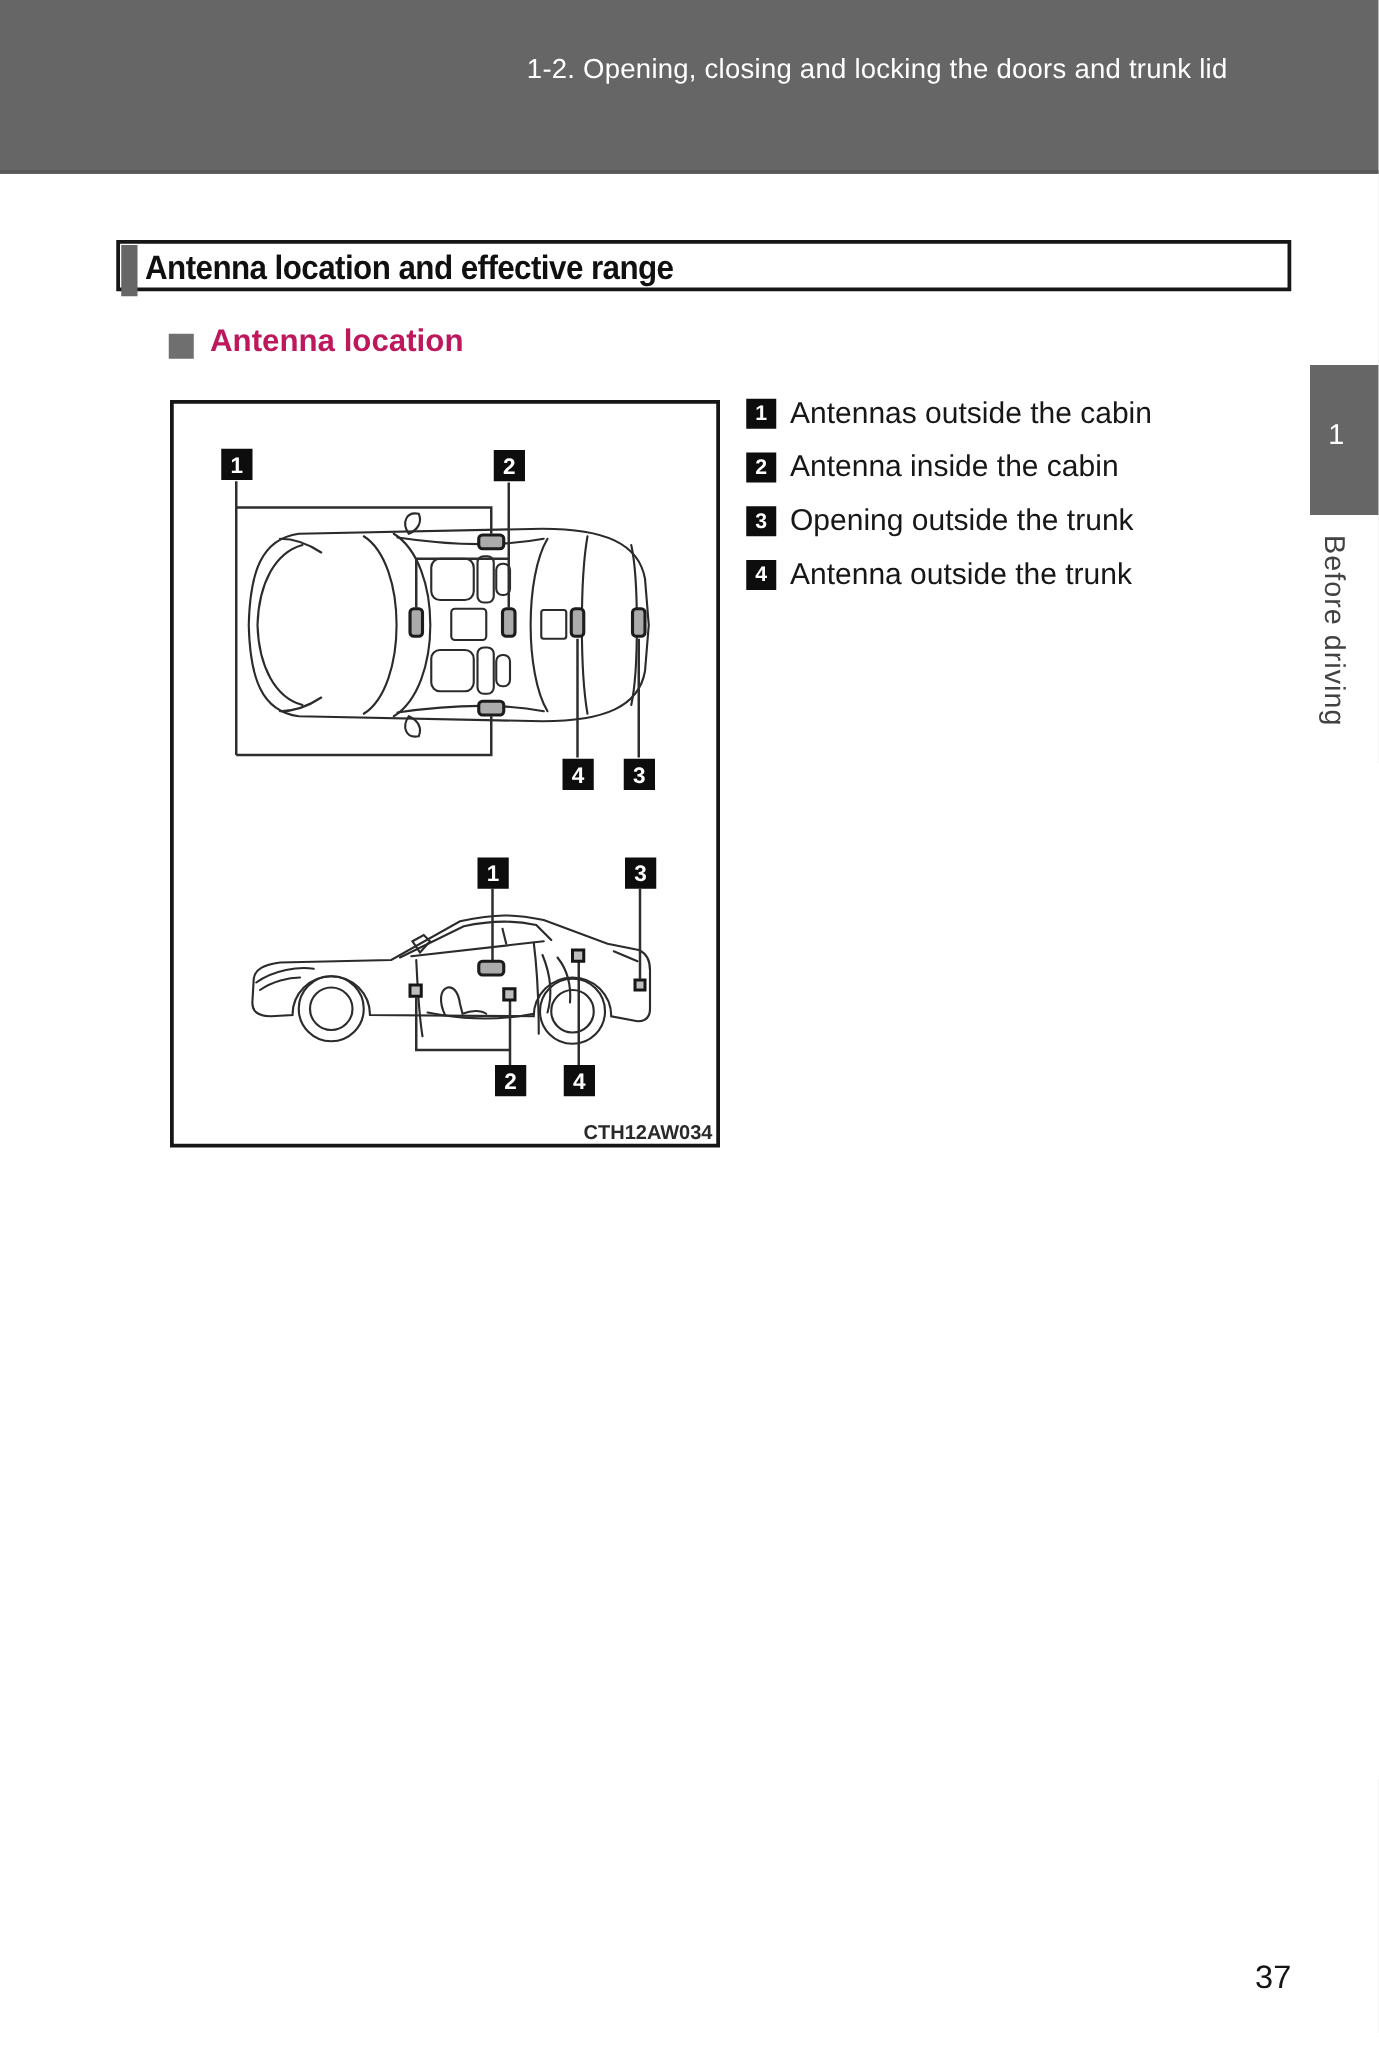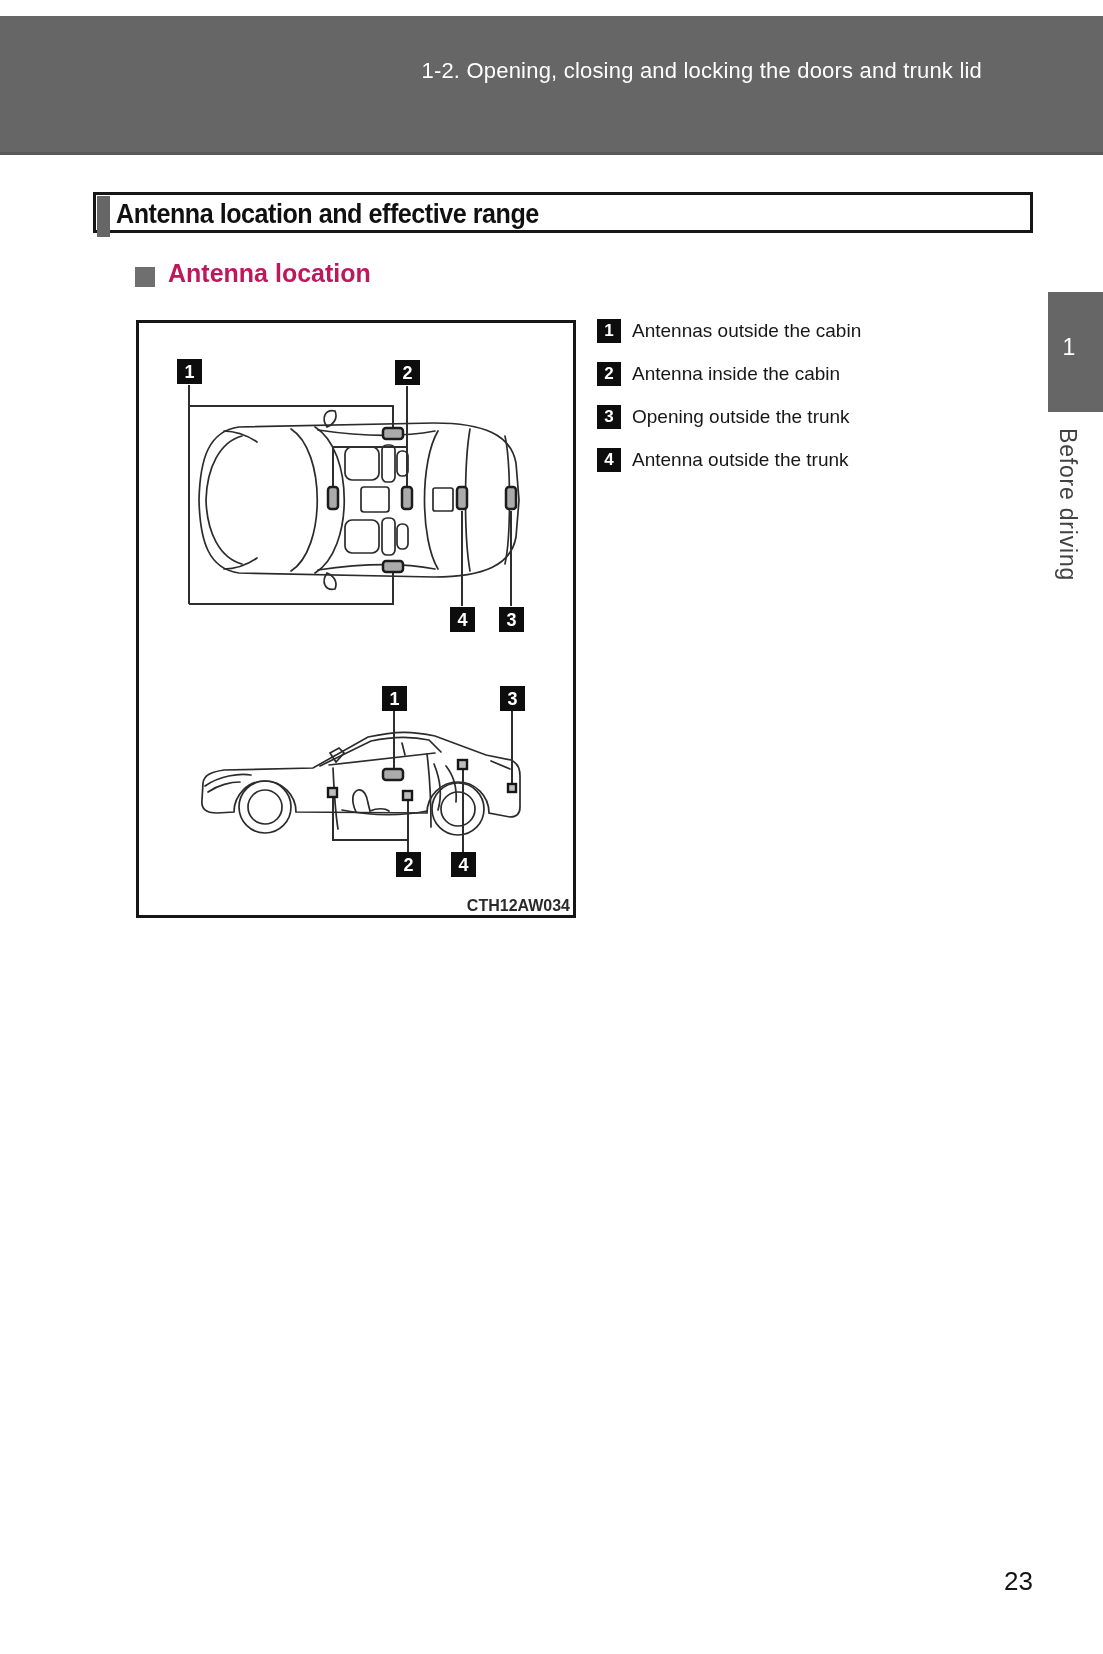--- a/index.html
+++ b/index.html
@@ -4,21 +4,21 @@
 <style>
   html,body { margin:0; padding:0; background:#e8e8e8; }
   .page {
     position:relative; width:1103px; height:1654px; margin:0 auto;
     background:#ffffff; overflow:hidden;
     font-family:"Liberation Sans", sans-serif; color:#151515;
   }
   
   .header-band {
     position:absolute; left:0; top:0; width:1103px; height:139px;
-    background:#666666; border-bottom:3px solid #595959; box-sizing:border-box;margin-top:16px;
+    background:#666666; border-bottom:3px solid #595959; box-sizing:border-box;
   }
   .breadcrumb {
     position:absolute; top:42px; right:121px;
     color:#ffffff; font-size:22px; letter-spacing:0.2px; white-space:nowrap;
   }
   
   .section-box {
     position:absolute; left:93px; top:192px; width:940px; height:41px;
     border:3px solid #161616; box-sizing:border-box; background:#ffffff;
   }
@@ -55,21 +55,21 @@
     font-family:"Liberation Sans", sans-serif; text-anchor:end;
   }
   
   .legend { position:absolute; left:597px; top:319px; }
   .legend-row { display:flex; align-items:center; height:24px; margin-bottom:19px; }
   .legend-badge {
     width:24px; height:24px; background:#0d0d0d; color:#ffffff;
     font-size:17px; font-weight:bold; display:flex;
     align-items:center; justify-content:center; margin-right:11px; flex:none;
   }
-  .legend-label { font-size:19px; color:#171717; white-space:nowrap; }
+  .legend-label { font-size:24px; color:#171717; white-space:nowrap; }
   
   .chapter-tab {
     position:absolute; left:1048px; top:292px; width:55px; height:120px;
     background:#666666;
   }
   .chapter-num {
     position:absolute; left:0; top:42px; width:42px; text-align:center;
     color:#ffffff; font-size:23px;
   }
   .chapter-label {
@@ -221,15 +221,15 @@
       <div class="legend-badge">4</div>
       <div class="legend-label">Antenna outside the trunk</div>
     </div>
   </div>
 
   <div class="chapter-tab">
     <div class="chapter-num">1</div>
   </div>
   <div class="chapter-label">Before driving</div>
 
-  <div class="page-number">23</div>
+  <div class="page-number">37</div>
 
 </div>
 
 </body></html>

